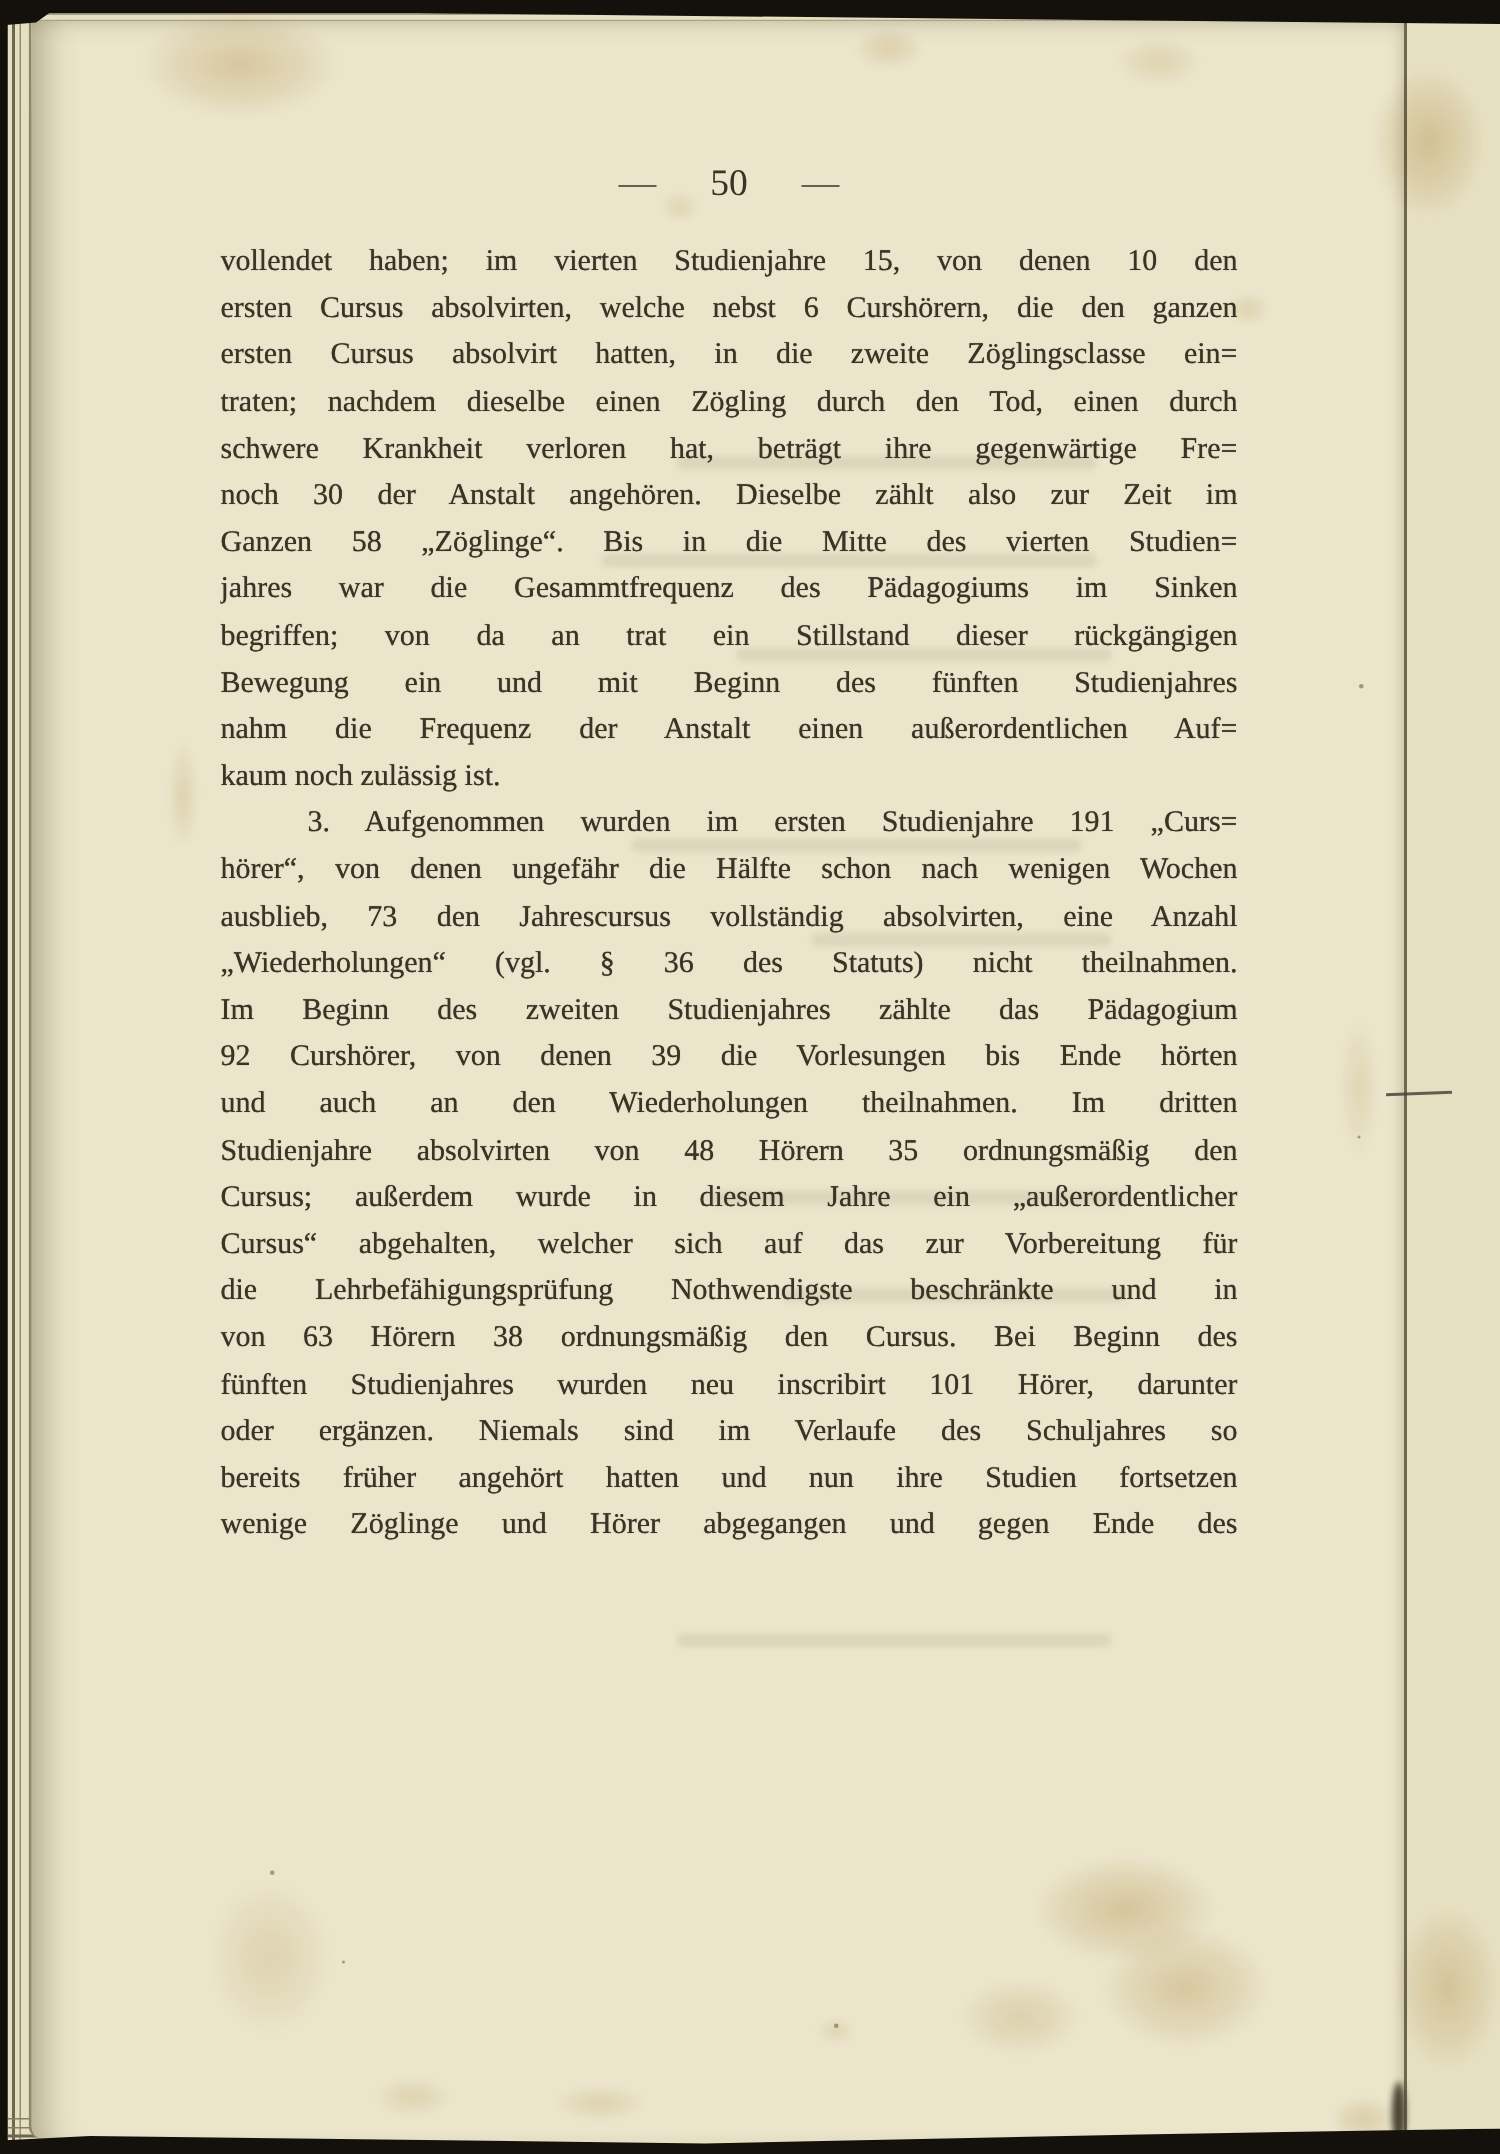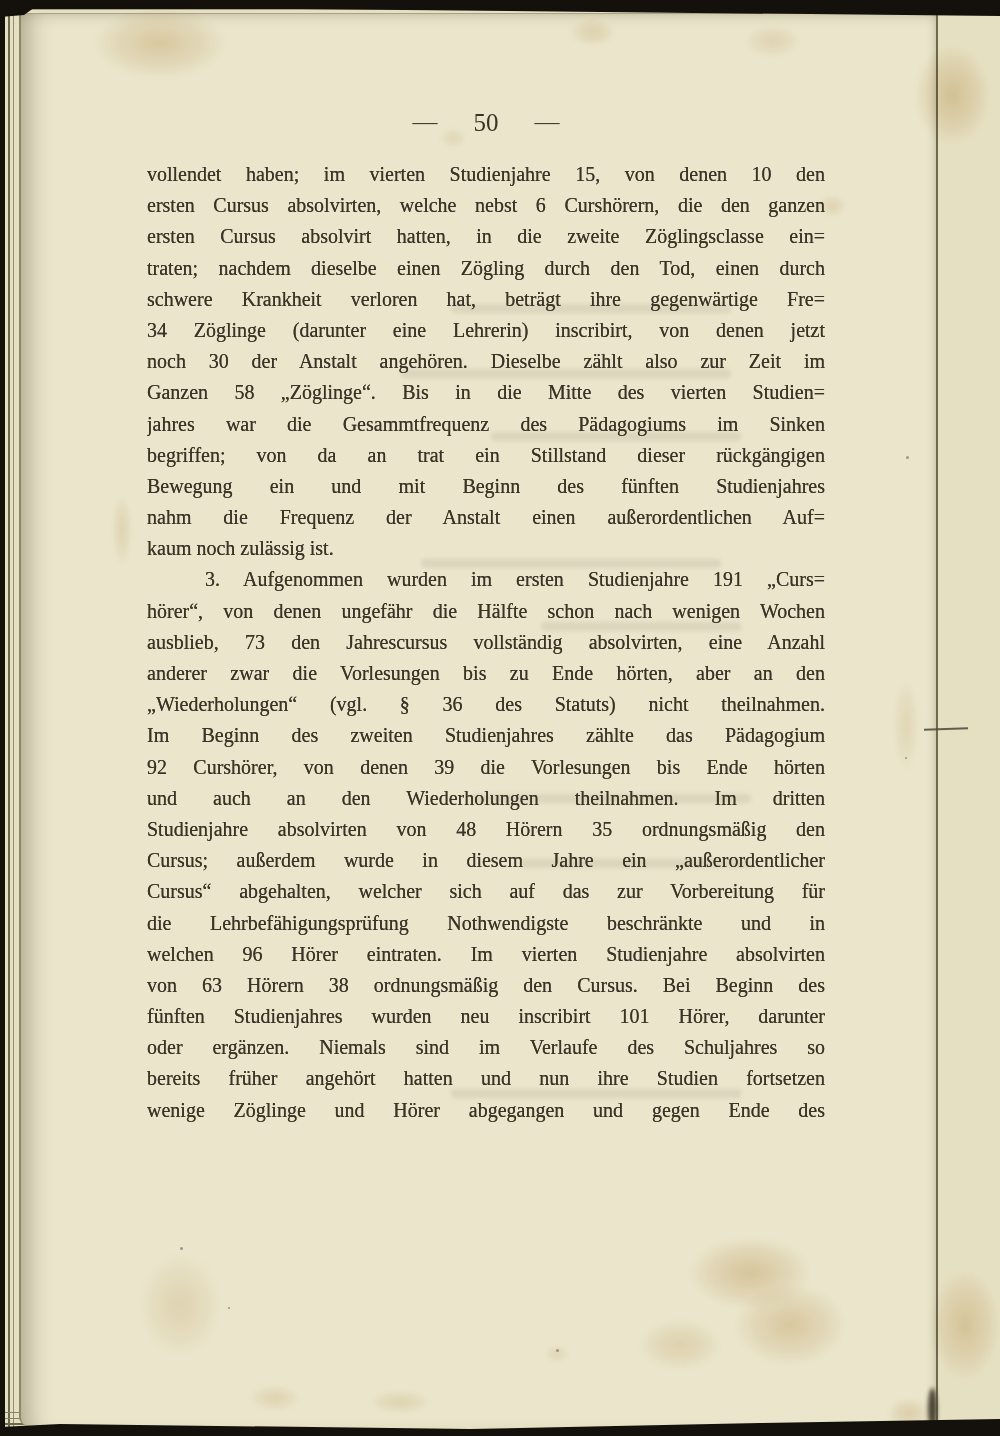--- a/index.html
+++ b/index.html
@@ -120,43 +120,40 @@
       <span class="dash">—</span>
     </div>
 
     <div id="body-text">
       <div>
         <div class="ln">vollendet haben; im vierten Studienjahre 15, von denen 10 den</div>
         <div class="ln">ersten Cursus absolvirten, welche nebst 6 Curshörern, die den ganzen</div>
         <div class="ln">ersten Cursus absolvirt hatten, in die zweite Zöglingsclasse ein=</div>
         <div class="ln">traten; nachdem dieselbe einen Zögling durch den Tod, einen durch</div>
         <div class="ln">schwere Krankheit verloren hat, beträgt ihre gegenwärtige Fre=</div>
-        <div class="ln">34 Zöglinge (darunter eine Lehrerin) inscribirt, von denen jetzt</div>
         <div class="ln">noch 30 der Anstalt angehören. Dieselbe zählt also zur Zeit im</div>
         <div class="ln">Ganzen 58 „Zöglinge“. Bis in die Mitte des vierten Studien=</div>
         <div class="ln">jahres war die Gesammtfrequenz des Pädagogiums im Sinken</div>
         <div class="ln">begriffen; von da an trat ein Stillstand dieser rückgängigen</div>
         <div class="ln">Bewegung ein und mit Beginn des fünften Studienjahres</div>
         <div class="ln">nahm die Frequenz der Anstalt einen außerordentlichen Auf=</div>
         <div class="ln no-just">kaum noch zulässig ist.</div>
       </div>
       <div>
         <div class="ln indent">3. Aufgenommen wurden im ersten Studienjahre 191 „Curs=</div>
         <div class="ln">hörer“, von denen ungefähr die Hälfte schon nach wenigen Wochen</div>
         <div class="ln">ausblieb, 73 den Jahrescursus vollständig absolvirten, eine Anzahl</div>
-        <div class="ln">anderer zwar die Vorlesungen bis zu Ende hörten, aber an den</div>
         <div class="ln">„Wiederholungen“ (vgl. § 36 des Statuts) nicht theilnahmen.</div>
         <div class="ln">Im Beginn des zweiten Studienjahres zählte das Pädagogium</div>
         <div class="ln">92 Curshörer, von denen 39 die Vorlesungen bis Ende hörten</div>
         <div class="ln">und auch an den Wiederholungen theilnahmen. Im dritten</div>
         <div class="ln">Studienjahre absolvirten von 48 Hörern 35 ordnungsmäßig den</div>
         <div class="ln">Cursus; außerdem wurde in diesem Jahre ein „außerordentlicher</div>
         <div class="ln">Cursus“ abgehalten, welcher sich auf das zur Vorbereitung für</div>
         <div class="ln">die Lehrbefähigungsprüfung Nothwendigste beschränkte und in</div>
-        <div class="ln">welchen 96 Hörer eintraten. Im vierten Studienjahre absolvirten</div>
         <div class="ln">von 63 Hörern 38 ordnungsmäßig den Cursus. Bei Beginn des</div>
         <div class="ln">fünften Studienjahres wurden neu inscribirt 101 Hörer, darunter</div>
         <div class="ln">oder ergänzen. Niemals sind im Verlaufe des Schuljahres so</div>
         <div class="ln">bereits früher angehört hatten und nun ihre Studien fortsetzen</div>
         <div class="ln">wenige Zöglinge und Hörer abgegangen und gegen Ende des</div>
       </div>
     </div>
   </div>
 
   <div id="edge-blob"></div>

